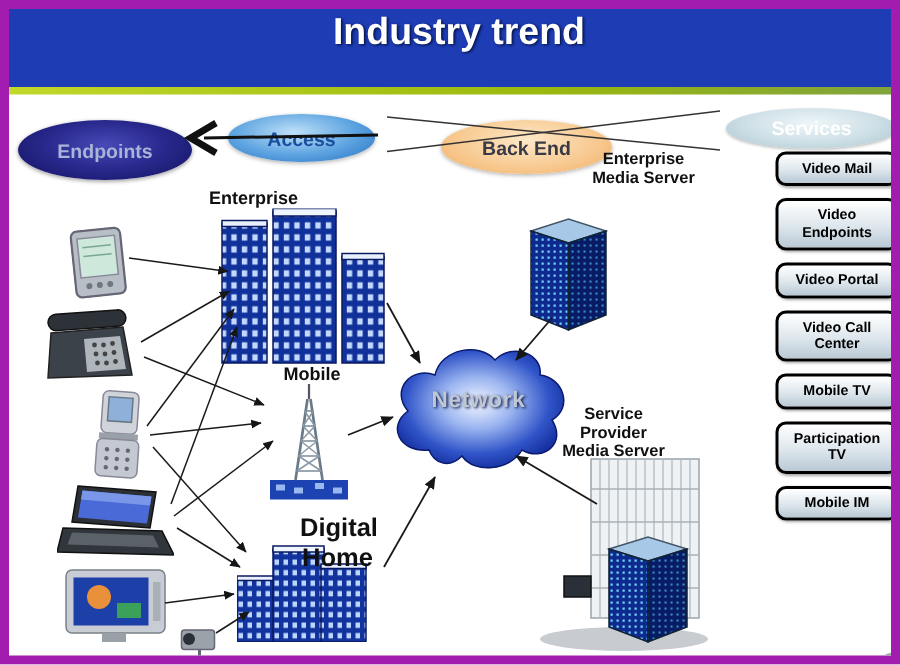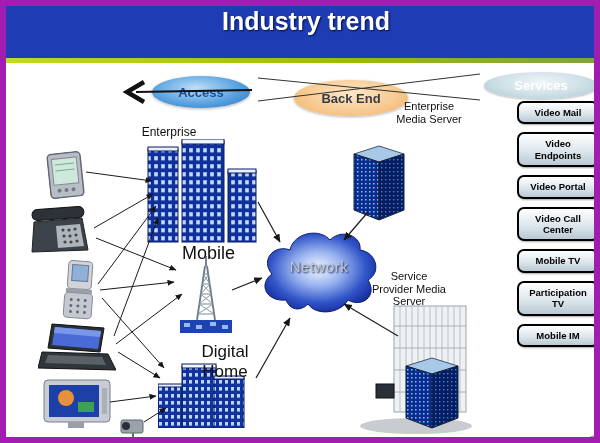--- a/index.html
+++ b/index.html
@@ -37,23 +37,23 @@
     color:#ffffff;box-shadow:0 1px 2px rgba(0,0,0,.25);}
   
   .svc-col{position:absolute;left:511px;top:95px;width:82px;display:flex;flex-direction:column;gap:8px;}
   .svc-btn{
     border:2px solid #000;border-radius:7px;
     background:linear-gradient(180deg,#ffffff 0%,#dde6ec 55%,#b9c9d4 100%);
     font-size:9.5px;font-weight:bold;color:#000;text-align:center;
     padding:4px 10px;line-height:1.2;box-shadow:1px 1px 2px rgba(0,0,0,.35);
   }
   
-  .lbl{position:absolute;color:#101010;font-weight:normal;text-align:center;line-height:1.15;}
+  .lbl{position:absolute;color:#101010;font-weight:bold;text-align:center;line-height:1.15;}
   .lbl-enterprise{left:124px;top:120px;width:78px;font-size:12px;}
-  .lbl-mobile{left:176px;top:237px;width:52px;font-size:18px;}
+  .lbl-mobile{left:176px;top:237px;width:52px;font-size:12px;}
   .lbl-digital{left:194px;top:336px;width:50px;font-size:17px;}
   .lbl-ems{left:384px;top:94px;width:78px;font-size:11px;}
   .lbl-spms{left:364px;top:264px;width:78px;font-size:11px;}
   .lbl-network{
     left:270px;top:252px;width:86px;font-size:15px;color:#c2c8d2;
     text-shadow:1px 1px 2px #0a1a50;letter-spacing:.5px;text-align:center;
   }
   .abs{position:absolute;}
   .overlay{position:absolute;left:0;top:0;pointer-events:none;z-index:5;}
   .z2{z-index:2;} .z6{z-index:6;}
@@ -61,20 +61,23 @@
 </head>
 <body>
 
 <div class="slide">
 
   <div class="hdr">
     <div class="hdr-title">Industry trend</div>
   </div>
   <div class="greenbar"></div>
 
+  <div class="ellipse el-endpoints">
+    <span>Endpoints</span>
+  </div>
   <div class="ellipse el-access">
     <span>Access</span>
   </div>
   <div class="ellipse el-backend">
     <span>Back End</span>
   </div>
   <div class="ellipse el-services">
     <span>Services</span>
   </div>
 

